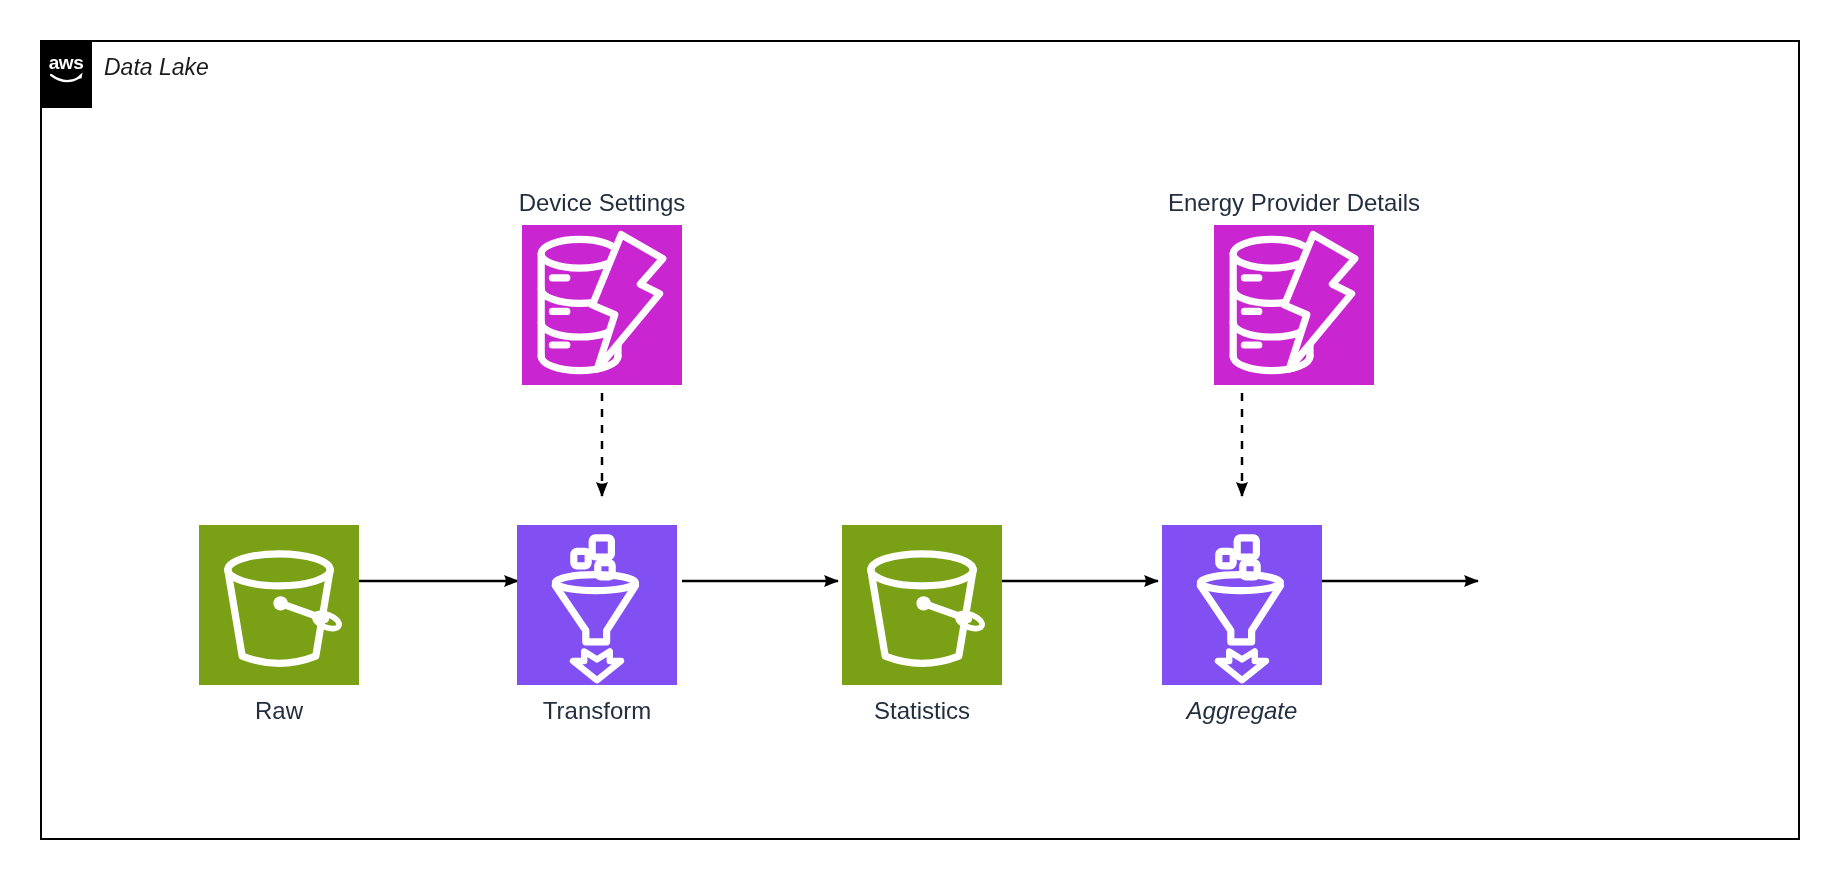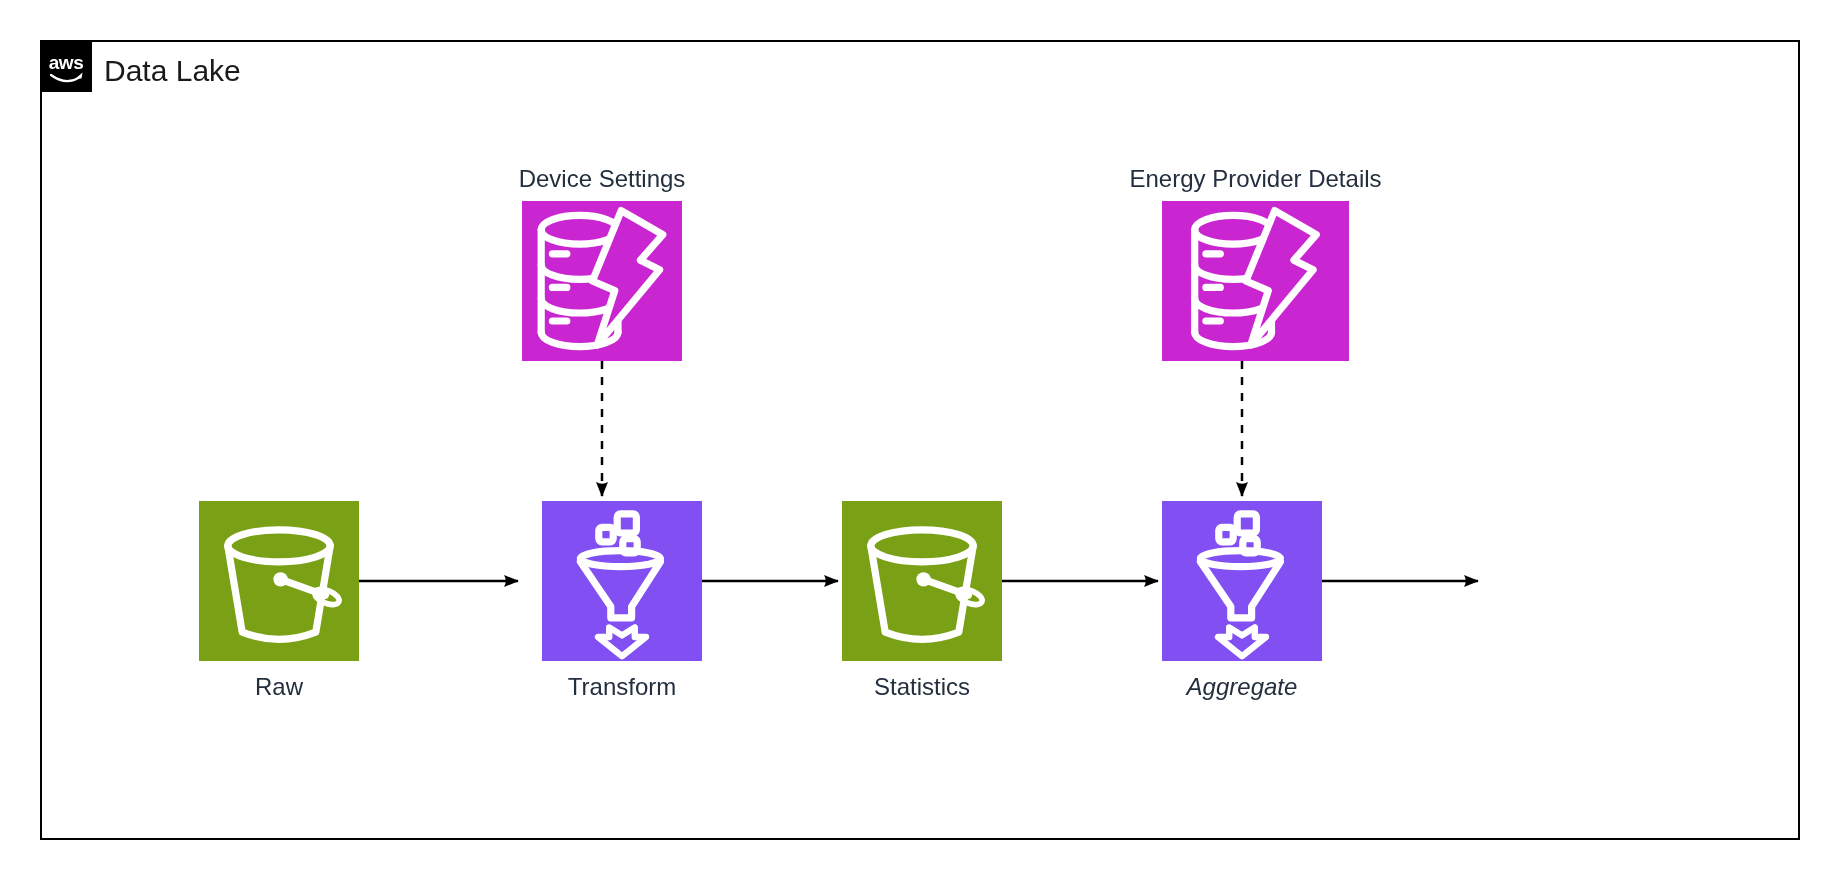--- a/index.html
+++ b/index.html
@@ -22,41 +22,43 @@
     width: 1760px;
     height: 800px;
     border: 2px solid #000000;
     box-sizing: border-box;
   }
   .aws-logo {
     position: absolute;
     left: 40px;
     top: 40px;
     width: 52px;
-    height: 52px;
+    height: 68px;
     background: #000000;
   }
   .diagram-title {
     position: absolute;
     left: 104px;
     top: 54px;
-    font-size: 30px;
+    font-size: 23px;
     color: #1a1a1a;
     white-space: nowrap;
+    font-style: italic;
   }
   .edges {
     position: absolute;
     left: 0;
     top: 0;
     pointer-events: none;
   }
   .node {
     position: absolute;
     width: 160px;
     height: 160px;
+    margin-top: 24px;
   }
   .icon-box {
     position: absolute;
     inset: 0;
   }
   .icon-box svg { display: block; width: 100%; height: 100%; }
   .bg-green   { background: #7AA116; }
   .bg-magenta { background: #C925D1; }
   .bg-purple  { background: #8250F2; }
   .node-label {
@@ -121,21 +123,21 @@
           <path d="M 12 40 A 24 9 0 0 0 60 40"></path>
           <path d="M 12 61 A 24 9 0 0 0 60 61"></path>
           <path d="M 12 82 A 24 9 0 0 0 60 82"></path>
           <path d="M 19 33 L 28 33 M 19 54 L 28 54 M 19 75 L 28 75"></path>
         </g>
         <path d="M 62 6 L 88 21 L 74 37 L 86 43 L 47 90 L 58 56 L 44 50 Z" fill="#C925D1" stroke="#ffffff" stroke-width="4.5" stroke-linejoin="round"></path>
       </svg>
     </div>
   </div>
 
-  <div class="node" style="left:1162px; top:201px;padding-left:27px;">
+  <div class="node" style="left:1214px; top:201px;">
     <div class="node-label label-above">Energy Provider Details</div>
     <div class="icon-box bg-magenta">
       <svg viewBox="0 0 100 100">
         <g class="icon-stroke">
           <path d="M 12 18 L 12 82"></path>
           <path d="M 60 18 L 60 82"></path>
           <ellipse cx="36" cy="18" rx="24" ry="9"></ellipse>
           <path d="M 12 40 A 24 9 0 0 0 60 40"></path>
           <path d="M 12 61 A 24 9 0 0 0 60 61"></path>
           <path d="M 12 82 A 24 9 0 0 0 60 82"></path>
@@ -154,21 +156,21 @@
           <path d="M 18 28 L 27 82 Q 50 91 73 82 L 82 28"></path>
           <path d="M 51 49 L 79 59"></path>
           <ellipse cx="80" cy="60" rx="8" ry="4" transform="rotate(22 80 60)" stroke-width="3.5"></ellipse>
         </g>
         <circle cx="51" cy="49" r="4.5" fill="#ffffff"></circle>
       </svg>
     </div>
     <div class="node-label label-below">Raw</div>
   </div>
 
-  <div class="node" style="left:542px; top:501px;">
+  <div class="node" style="left:517px; top:501px;">
     <div class="icon-box bg-purple">
       <svg viewBox="0 0 100 100">
         <g class="icon-stroke">
           <rect x="47" y="8" width="12" height="12" rx="2"></rect>
           <rect x="35.5" y="16.5" width="9" height="9" rx="2"></rect>
           <rect x="50.5" y="23.5" width="9" height="9" rx="2"></rect>
           <ellipse cx="49" cy="36" rx="25" ry="5"></ellipse>
           <path d="M 24 38 L 43 66 L 43 73 L 56 73 L 56 66 L 74 38"></path>
           <path d="M 42 79 L 50 84 L 58 79 L 58 85 L 65 85 L 50 97 L 35 85 L 42 85 Z" stroke-width="4"></path>
         </g>

